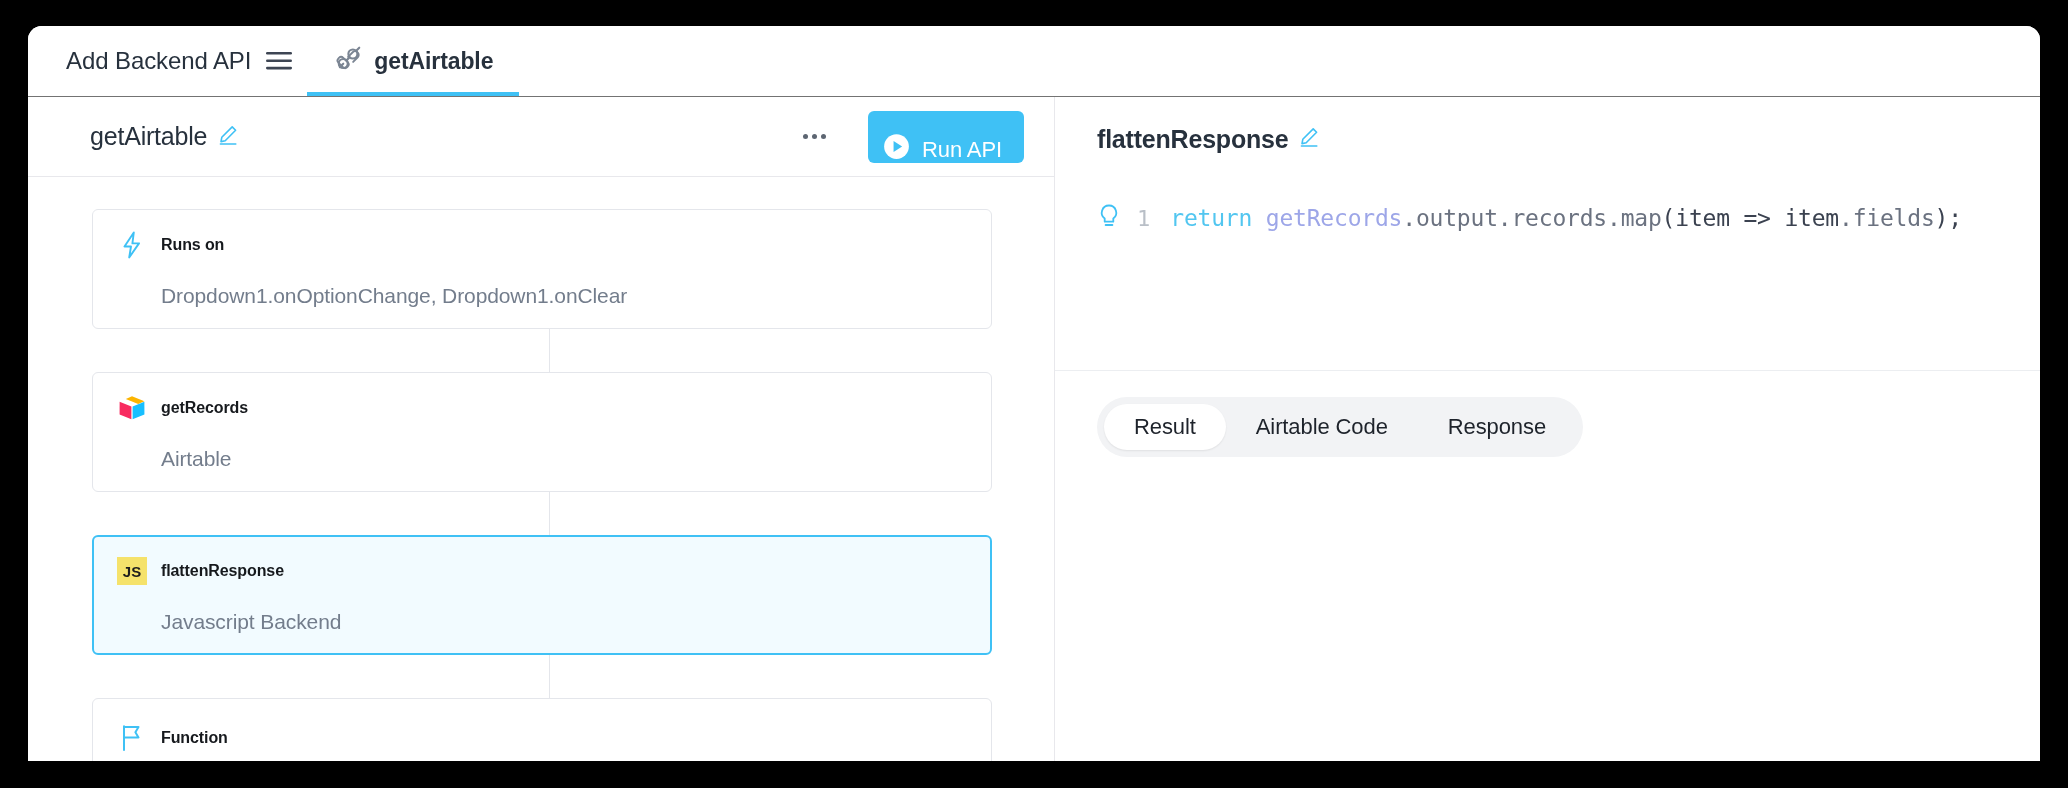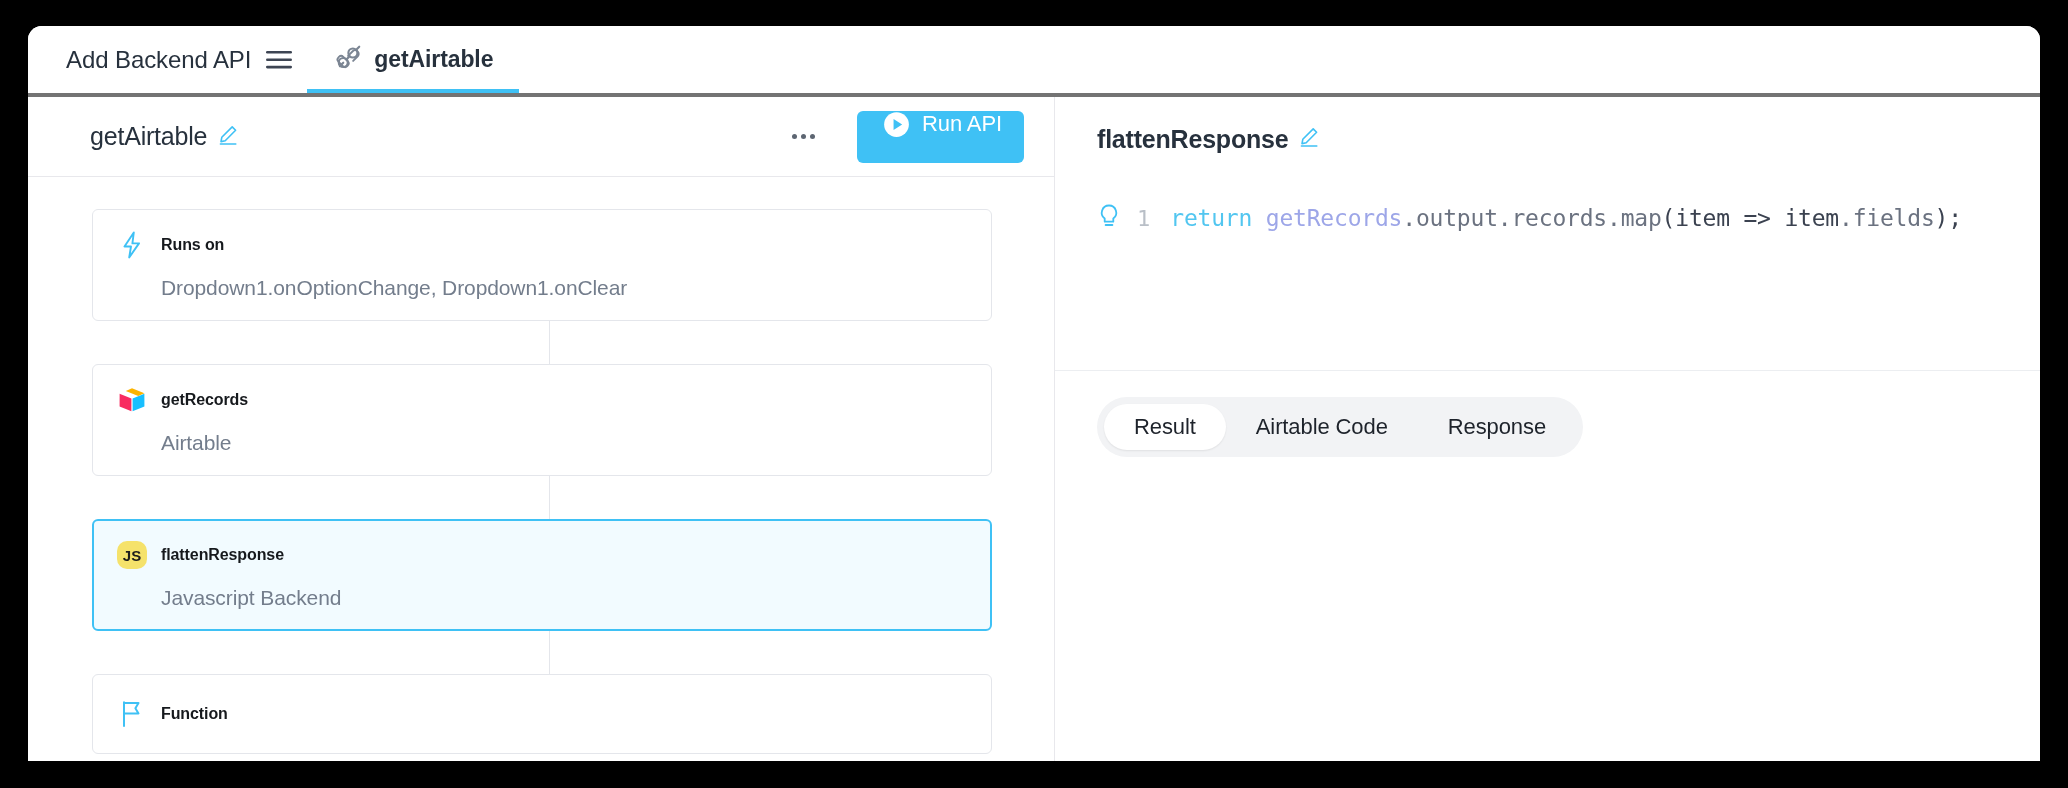--- a/index.html
+++ b/index.html
@@ -22,21 +22,21 @@
     border-radius: 14px 14px 0 0;
     overflow: hidden;
     display: flex;
     flex-direction: column;
   }
 
   
   #tabbar {
     height: 71px;
     min-height: 71px;
-    border-bottom: 4px solid #737373;
+    border-bottom: 1px solid #737373;
     display: flex;
     align-items: stretch;
     background: #ffffff;
     position: relative;
   }
 
   .tab-title {
     display: flex;
     align-items: center;
     padding: 0 0 0 38px;
@@ -126,27 +126,27 @@
     cursor: pointer;
     margin-right: 34px;
   }
   .ellipsis-btn i {
     width: 5px; height: 5px; border-radius: 50%;
     background: #5d6672; display: block;
   }
 
   .run-api-btn {
     display: flex;
-    align-items: flex-start;
+    align-items: flex-end;
     gap: 12px;
     background: #3fc1f5;
     border: none;
     border-radius: 6px;
     height: 52px;
-    padding: 0 22px 0 26px;
+    padding: 0 22px 0 15px;
     cursor: pointer;
     font-family: inherit;
   }
   .run-api-label {
     color: #ffffff;
     font-size: 22px;
     font-weight: 400;
     letter-spacing: -0.1px;
   }
 
@@ -187,21 +187,21 @@
   .node-title {
     font-size: 16px;
     font-weight: 700;
     color: #16191d;
     letter-spacing: -0.1px;
   }
   .node-sub {
     font-size: 21px;
     font-weight: 400;
     color: #737d8c;
-    margin-top: 16px;
+    margin-top: 24px;
     margin-left: 44px;
     letter-spacing: -0.1px;
   }
   .node-card.single .node-row { padding: 4px 0; }
 
   .connector {
     height: 43px;
     position: relative;
     z-index: 1;
   }
@@ -214,21 +214,21 @@
     width: 1px;
     background: #e4e6eb;
   }
 
   .js-badge {
     width: 30px; height: 28px;
     background: #f5e26b;
     display: flex; align-items: center; justify-content: center;
     font-size: 15px; font-weight: 700; color: #1c1c1c;
     font-family: "Liberation Sans", sans-serif;
-    border-radius: 10px;
+    border-radius: 0;
   }
 
   
   #right-panel {
     flex: 1;
     display: flex;
     flex-direction: column;
     background: #ffffff;
     min-width: 0;
   }

